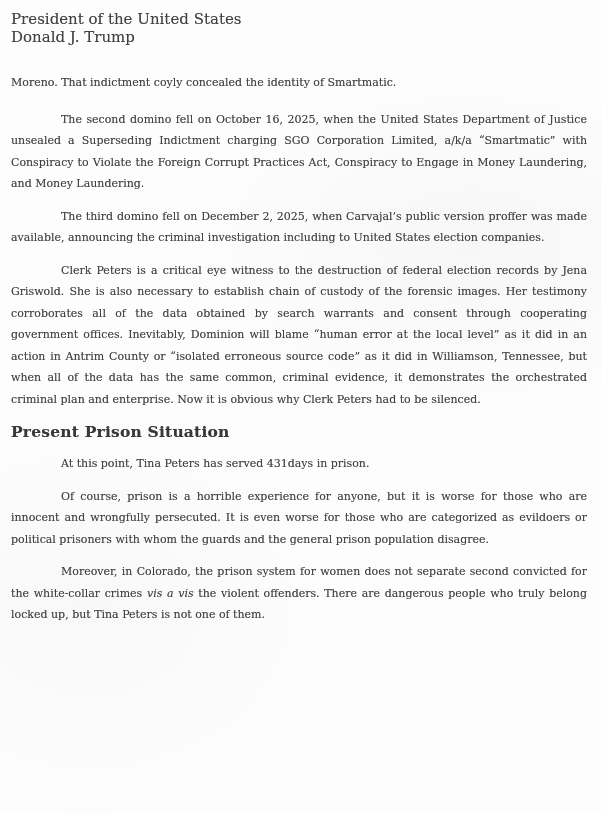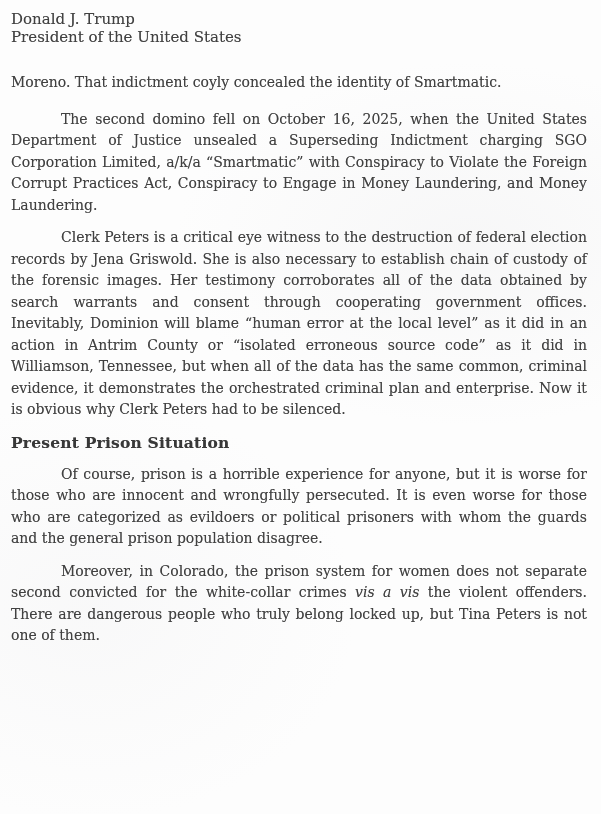--- a/index.html
+++ b/index.html
@@ -21,21 +21,21 @@
     font-family: "DejaVu Serif", "Liberation Serif", serif;
     color: #414141;
     text-shadow: 0 0 0.4px rgba(70,70,70,0.45);
   }
   .letter-header {
     font-size: 15px;
     line-height: 18px;
     margin-bottom: 26px;
   }
   .body-text p {
-    font-size: 14px;
+    font-size: 11px;
     line-height: 21.5px;
     margin: 0 0 11px 0;
     text-align: justify;
   }
   .body-text p.continuation {
     text-align: left;
     margin-bottom: 15px;
   }
   .body-text p.indent {
     text-indent: 50px;
@@ -51,35 +51,37 @@
   .body-text em {
     font-style: italic;
   }
 </style>
 </head>
 <body>
 
 <div class="page">
 
   <div class="letter-header">
+    <div>President of the United States</div>
     <div>Donald J.  Trump</div>
-    <div>President of the United States</div>
   </div>
 
   <div class="body-text">
 
     <p class="continuation">Moreno.  That indictment coyly concealed the identity of Smartmatic.</p>
 
     <p class="indent">The second domino fell on October 16, 2025, when the United States Department of Justice unsealed a Superseding Indictment charging SGO Corporation Limited, a/k/a “Smartmatic” with Conspiracy to Violate the Foreign Corrupt Practices Act, Conspiracy to Engage in Money Laundering, and Money Laundering.</p>
 
+    <p class="indent">The third domino fell on December 2, 2025, when Carvajal’s public version proffer was made available, announcing the criminal investigation including to United States election companies.</p>
 
     <p class="indent">Clerk Peters is a critical eye witness to the destruction of federal election records by Jena Griswold.  She is also necessary to establish chain of custody of the forensic images.  Her testimony corroborates all of the data obtained by search warrants and consent through cooperating government offices.  Inevitably, Dominion will blame “human error at the local level” as it did in an action in Antrim County or “isolated erroneous source code” as it did in Williamson, Tennessee, but when all of the data has the same common, criminal evidence, it demonstrates the orchestrated criminal plan and enterprise.  Now it is obvious why Clerk Peters had to be silenced.</p>
 
     <div class="section-heading">Present Prison Situation</div>
 
+    <p class="indent">At this point, Tina Peters has served 431days in prison.</p>
 
     <p class="indent">Of course, prison is a horrible experience for anyone, but it is worse for those who are innocent and wrongfully persecuted.  It is even worse for those who are categorized as evildoers or political prisoners with whom the guards and the general prison population disagree.</p>
 
     <p class="indent"><span>Moreover, in Colorado, the prison system for women does not separate second convicted for the white-collar crimes </span><em>vis a vis</em><span> the violent offenders.  There are dangerous people who truly belong locked up, but Tina Peters is not one of them.</span></p>
 
   </div>
 
 </div>
 
 </body></html>

